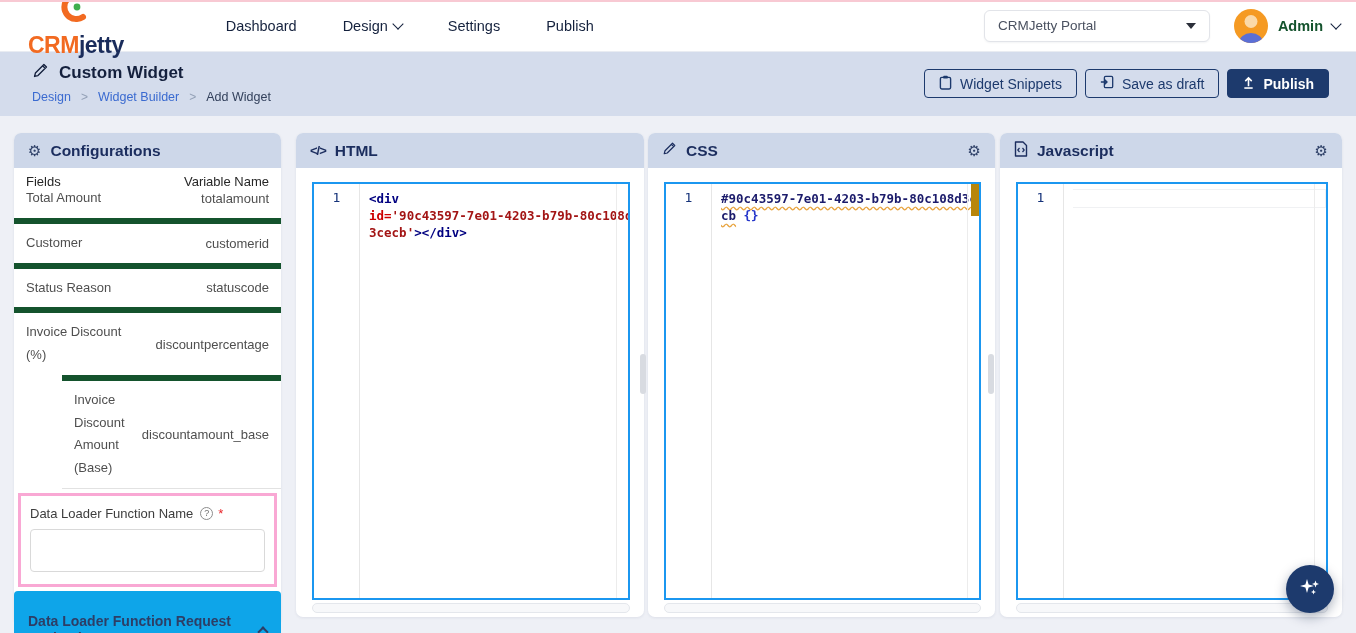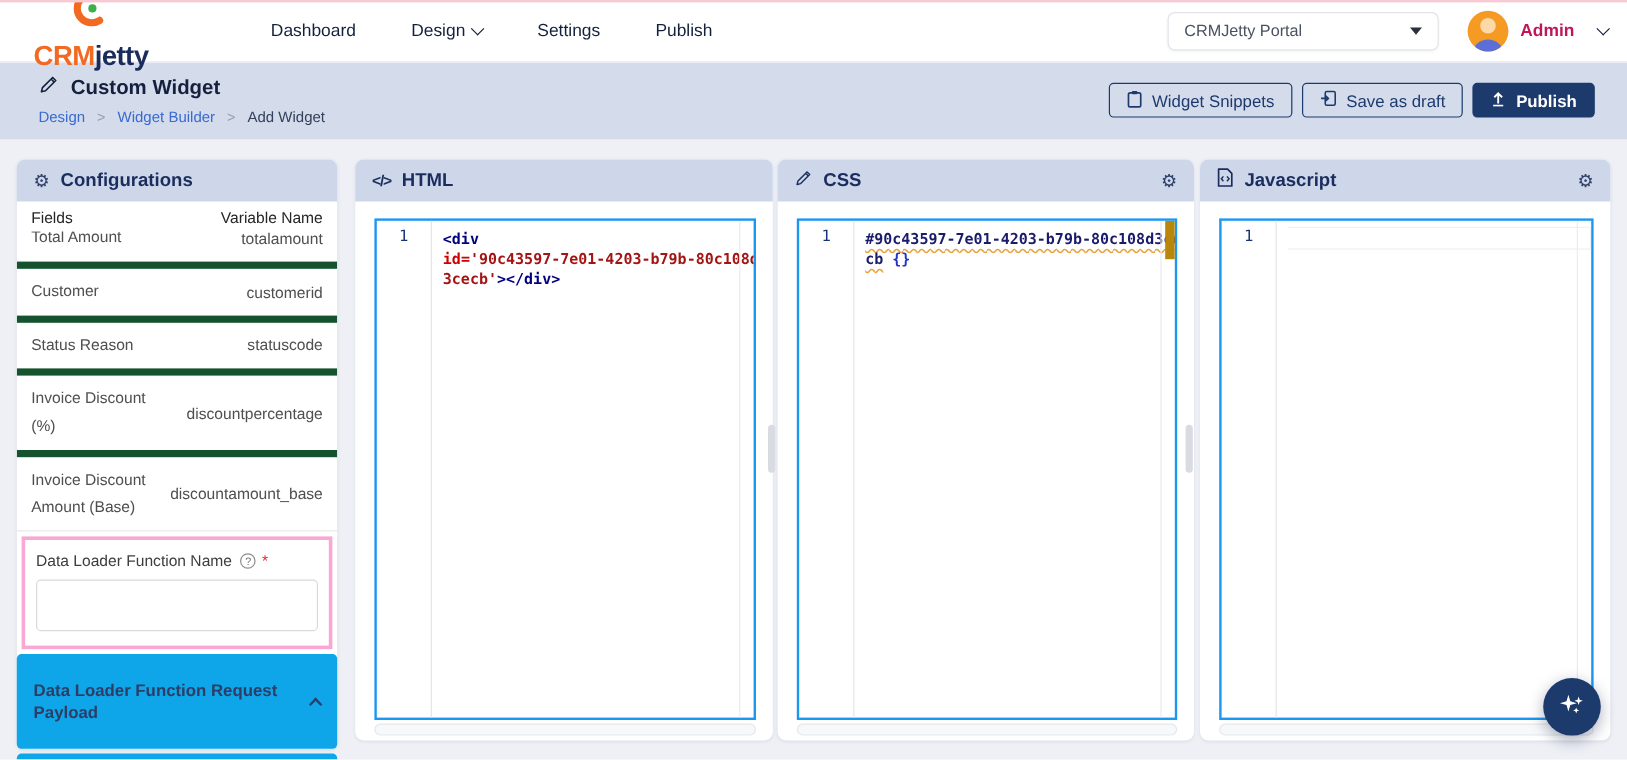--- a/index.html
+++ b/index.html
@@ -24,22 +24,22 @@
                    border-radius:6px; box-shadow:0 1px 2px rgba(20,30,60,.05); display:flex; align-items:center;
                    justify-content:space-between; padding:0 13px; font-size:13.5px; color:#4a5160; cursor:pointer; }
   .select-caret { width:0; height:0; border-left:5px solid transparent; border-right:5px solid transparent;
                   border-top:6px solid #2b2f3a; }
   .avatar { width:34px; height:34px; border-radius:50%; background:#f59a23; margin-left:24px;
             position:relative; overflow:hidden; cursor:pointer; }
   .avatar .head { position:absolute; top:6px; left:50%; transform:translateX(-50%); width:13px; height:13px;
                   border-radius:50%; background:#fbd9a8; }
   .avatar .body { position:absolute; bottom:-10px; left:50%; transform:translateX(-50%); width:24px; height:20px;
                   border-radius:50%; background:#5b6fd6; }
-  .admin { display:flex; align-items:center; gap:20px; margin-left:10px; font-size:14.5px; font-weight:bold;
-           color:#be185d; cursor:pointer; }
+  .admin { display:flex; align-items:center; gap:9px; margin-left:10px; font-size:14.5px; font-weight:bold;
+           color:#14532d; cursor:pointer; }
 
   
   .band { position:absolute; top:52px; left:0; right:0; height:64px; background:#d4dcec; z-index:5;
           padding:10px 16px 16px 16px; }
   .band-title-row { display:flex; align-items:center; gap:10px; margin-left:16px; }
   .band-title { font-size:17px; font-weight:bold; color:#14203d; }
   .breadcrumb { display:flex; align-items:center; gap:10px; margin:7px 0 0 16px; font-size:12.5px; }
   .bc-link { color:#3a6ad0; cursor:pointer; }
   .bc-sep { color:#93a0b6; font-size:12px; }
   .bc-current { color:#33415c; }
@@ -61,21 +61,21 @@
   
   #config-card { left:14px; top:17px; width:267px; height:491px; }
   .ftable-head { display:flex; justify-content:space-between; padding:6px 12px 4px 12px;
                  font-size:13px; color:#262626; }
   .rows-clip { overflow:hidden; }
   .frow { display:flex; justify-content:space-between; align-items:center; padding:8px 12px;
           font-size:13px; color:#4f4f4f; border-top:6px solid #14532d; min-height:34px; }
   .frow:first-child { border-top:none; margin-top:-14px;gap:45px; }
   .frow .fname { width:112px; line-height:1.75; }
   .frow .fvar { text-align:right; }
-  .frow-last { border-bottom:1px solid #e2e2e2; }
+  .frow-last { border-bottom:1px solid #e2e2e2;margin-left:48px; }
 
   .red-box { margin:4px 4px 0 4px; border:3px solid #f9a8d4; padding:10px 9px 12px 9px; }
   .dl-label-row { display:flex; align-items:center; gap:5px; font-size:13px; color:#3d3d3d; }
   .help-ic { display:inline-flex; align-items:center; justify-content:center; width:13px; height:13px;
              border:1px solid #8d8d8d; border-radius:50%; font-size:9px; color:#6f6f6f; margin-left:2px; }
   .req { color:#e8252a; font-size:13px; }
   .dl-input { margin-top:8px; width:100%; height:43px; border:1px solid #d9d9d9; border-radius:4px;
               background:#fff; font-size:13px; padding:0 8px; outline:none; }
 
   .collap { margin-top:4px; background:#0ea5e9; border-radius:4px; padding:22px 14px; display:flex;

